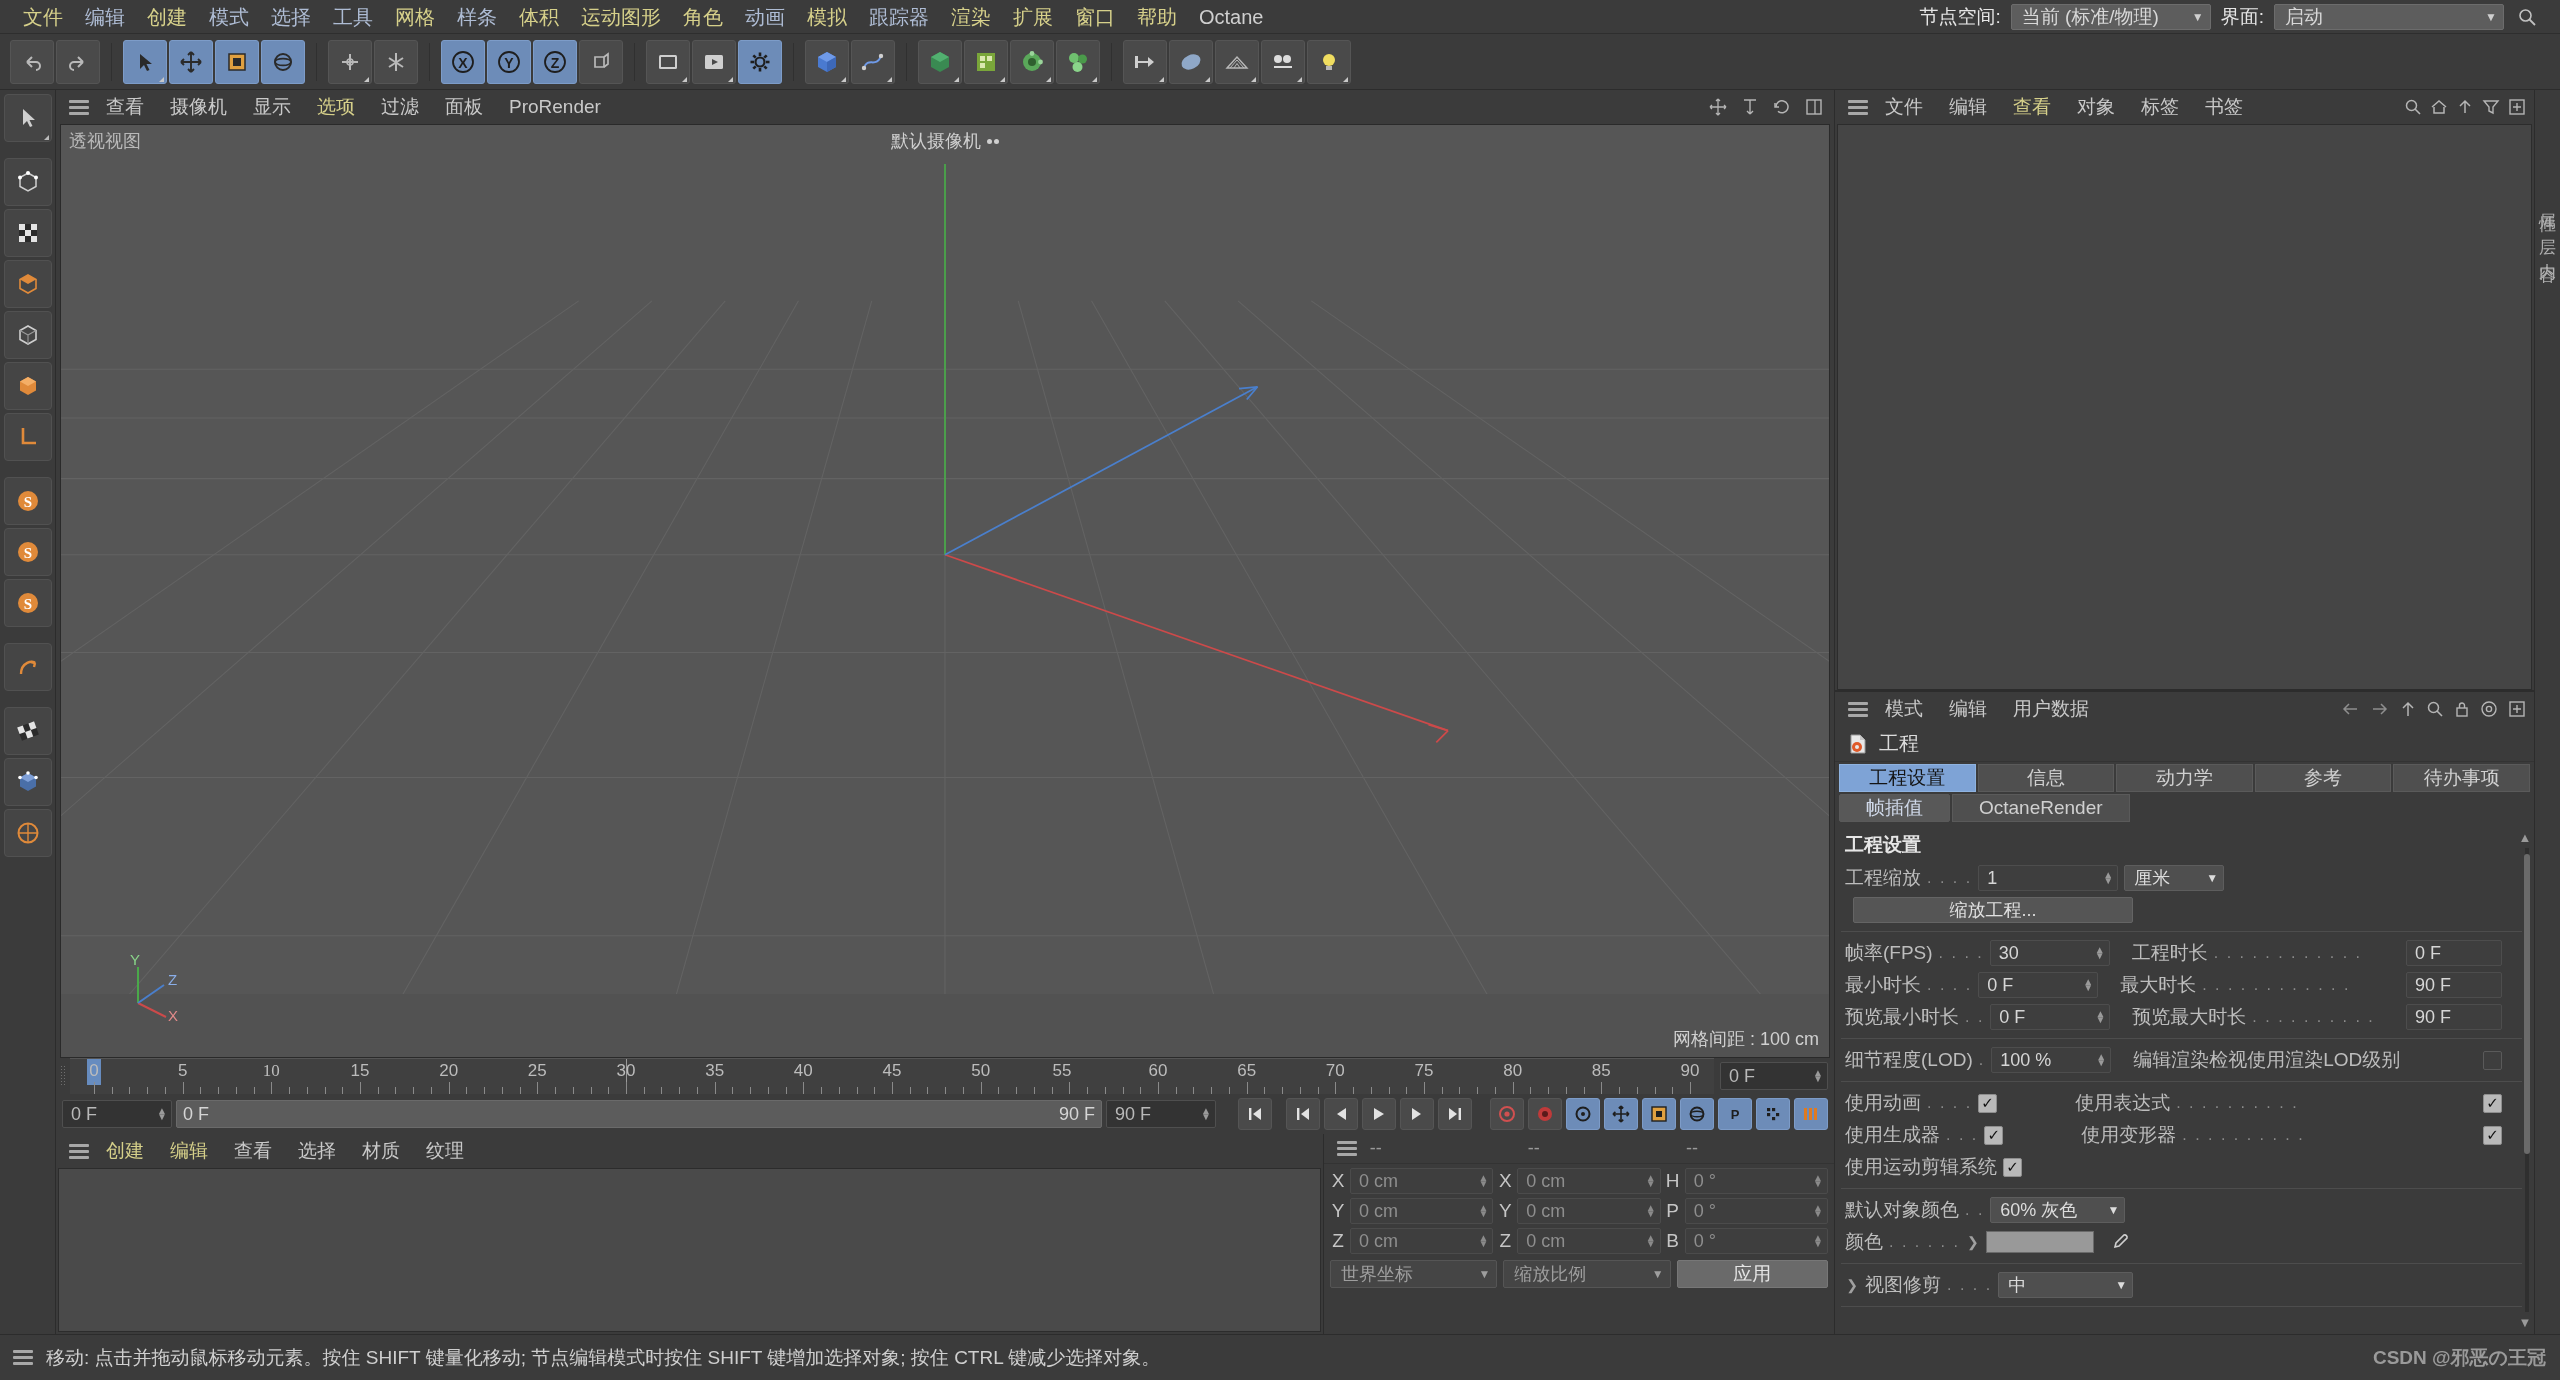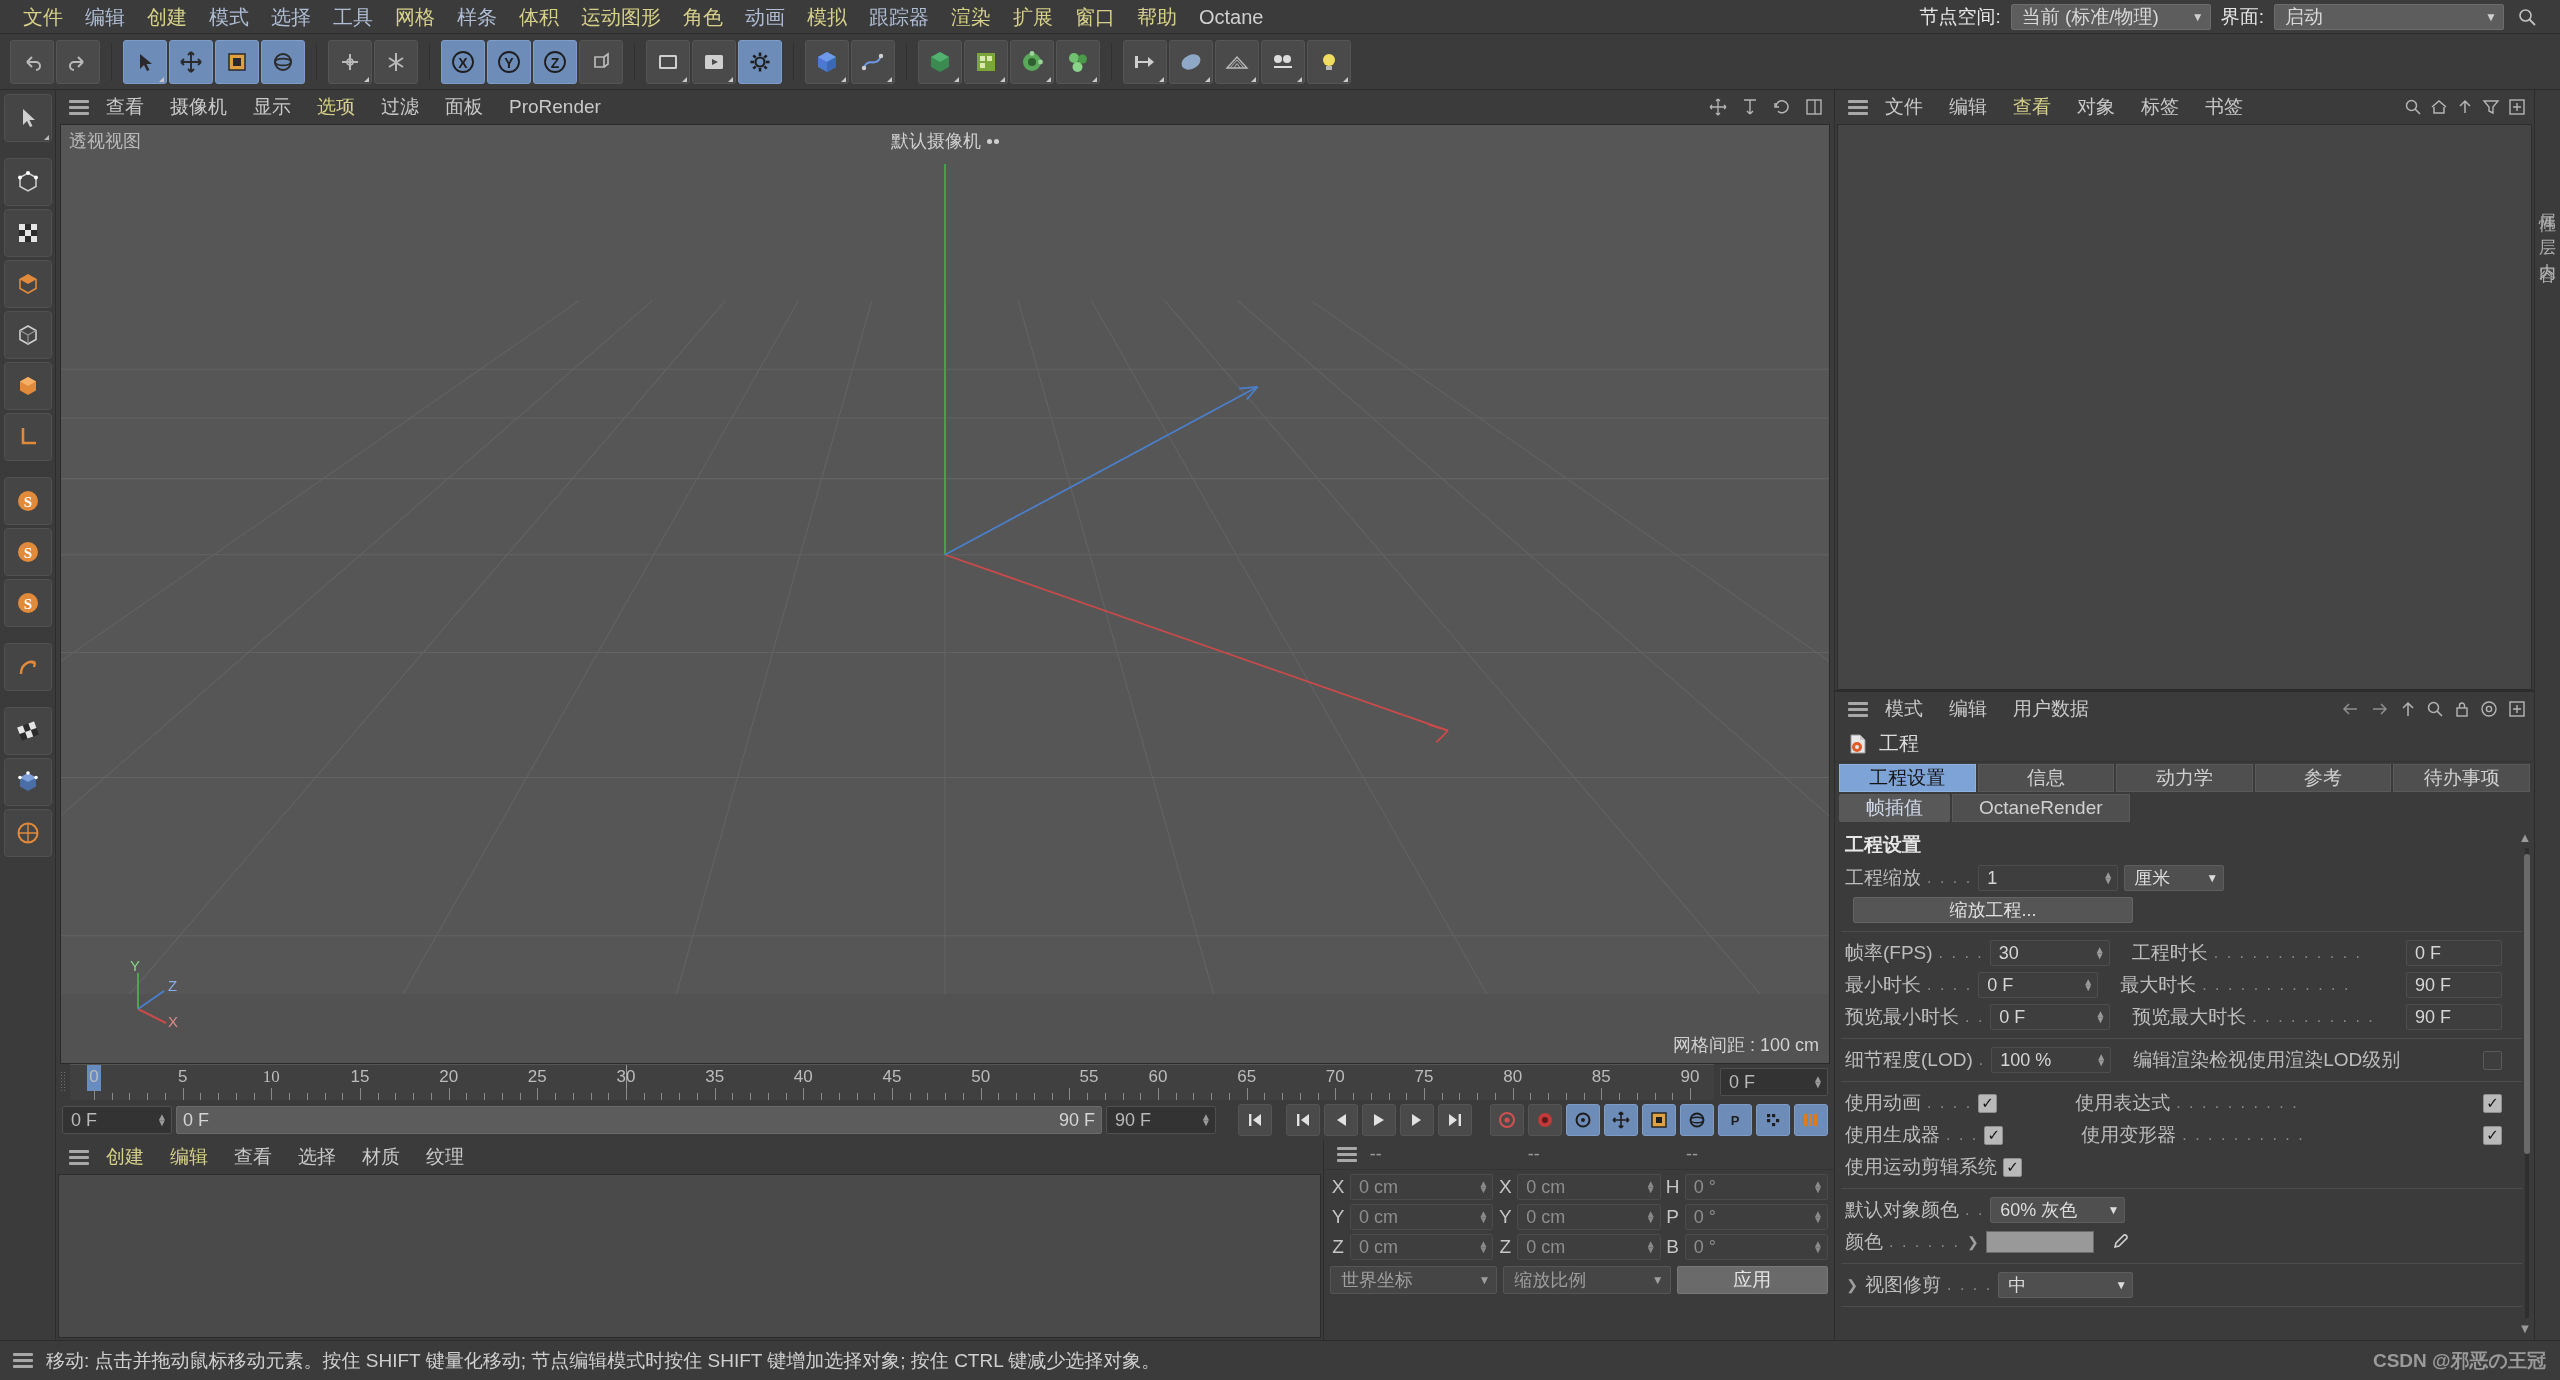--- a/index.html
+++ b/index.html
@@ -187,21 +187,21 @@
                color:#9a9a9a; font-size:13px; }
   .scrolltrack { position:absolute; right:5px; top:22px; bottom:22px; width:4px; background:#2f2f2f; }
   .scrollthumb { position:absolute; right:4px; top:28px; width:6px; height:300px; background:#6a6a6a; border-radius:3px;}
 
   
   .vstrip { width:26px; background:#3b3b3b; display:flex; flex-direction:column;
             align-items:center; flex:none; border-left:1px solid #2c2c2c; gap:22px; padding-top:110px; }
   .vstrip span { writing-mode:vertical-rl; font-size:17px; color:#b0b0b0; letter-spacing:2px; }
 
   
-  .statusbar { height:40px; background:#3b3b3b; display:flex; align-items:center;
+  .statusbar { height:46px; background:#3b3b3b; display:flex; align-items:center;
                padding-left:10px; gap:10px; flex:none; border-top:1px solid #2c2c2c; }
   .status-text { color:#cfcfcf; font-size:19px; }
   .csdn { margin-left:auto; padding-right:14px; color:#9a9a9a; font-size:19px;font-weight:bold; }
 </style>
 </head>
 <body>
 
 <div class="app">
 
 
@@ -754,21 +754,21 @@
             <div class="tl-tick-lbl" style="left: 112.667px;">5</div>
             <div class="tl-tick-lbl" style="left: 201.333px; font-family: Liberation Serif, serif;">10</div>
             <div class="tl-tick-lbl" style="left: 290px;">15</div>
             <div class="tl-tick-lbl" style="left: 378.667px;">20</div>
             <div class="tl-tick-lbl" style="left: 467.333px;">25</div>
             <div class="tl-tick-lbl" style="left: 556px;">30</div>
             <div class="tl-tick-lbl" style="left: 644.667px;">35</div>
             <div class="tl-tick-lbl" style="left: 733.333px;">40</div>
             <div class="tl-tick-lbl" style="left: 822px;">45</div>
             <div class="tl-tick-lbl" style="left: 910.667px;">50</div>
-            <div class="tl-tick-lbl" style="left: 1019px;">55</div>
+            <div class="tl-tick-lbl" style="left: 992px;">55</div>
             <div class="tl-tick-lbl" style="left: 1088px;">60</div>
             <div class="tl-tick-lbl" style="left: 1176.67px;">65</div>
             <div class="tl-tick-lbl" style="left: 1265.33px;">70</div>
             <div class="tl-tick-lbl" style="left: 1354px;">75</div>
             <div class="tl-tick-lbl" style="left: 1442.67px;">80</div>
             <div class="tl-tick-lbl" style="left: 1531.33px;">85</div>
             <div class="tl-tick-lbl" style="left: 1620px;">90</div>
           </div>
         <div class="tl-right">
           <div class="numfield" style="width:110px">

